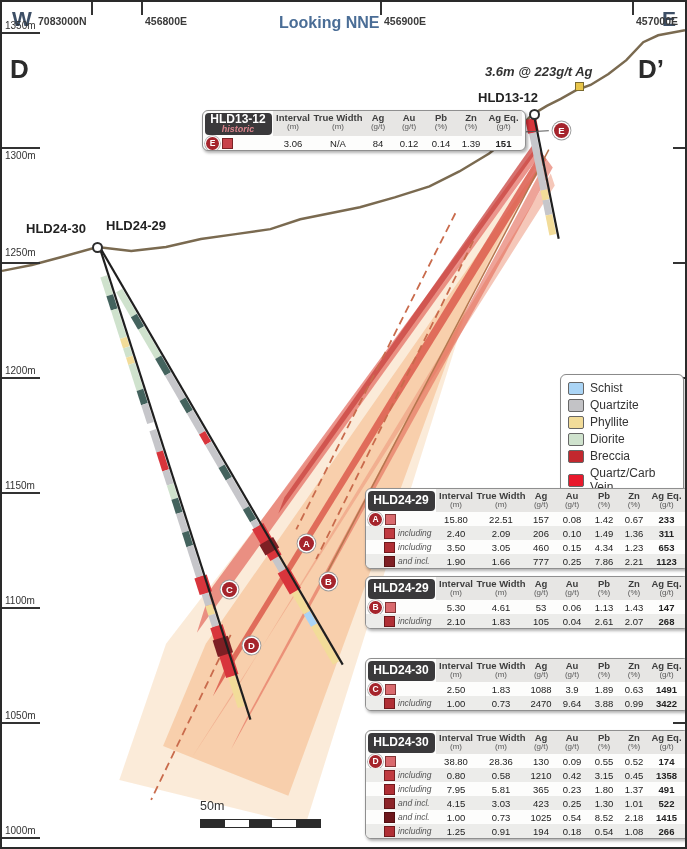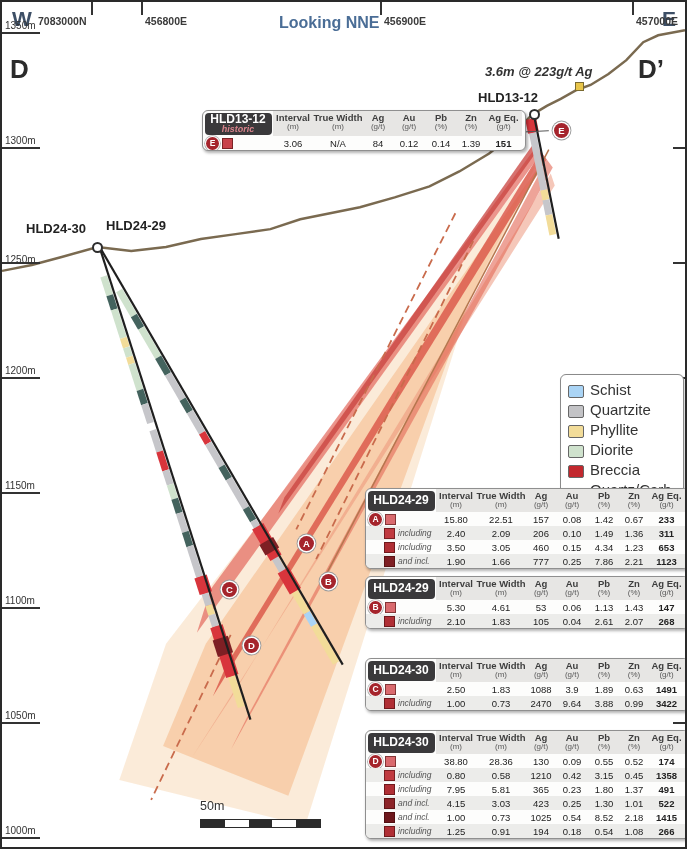--- a/index.html
+++ b/index.html
@@ -36,21 +36,21 @@
   .rowhead .tbadge{width:13px;height:13px;border-radius:50%;background:#a5242c;color:#fff;font-size:8.5px;
          font-weight:bold;display:flex;align-items:center;justify-content:center;flex:0 0 auto;
          box-shadow:0 0 0 1px #fff,0 0 0 1.8px #aaa;}
   .swatch{width:9px;height:9px;border:1px solid rgba(60,10,10,.55);flex:0 0 auto;}
   .qual{font-style:italic;color:#555;font-size:8.5px;}
   .indent{margin-left:15px;}
   .shade{background:#ececea;}
   .legend{position:absolute;left:558px;top:372px;width:124px;background:#fff;border:1.5px solid #8a8a8a;
           border-radius:6px;padding:6px 7px;display:flex;flex-direction:column;gap:3px;box-sizing:border-box;
           box-shadow:1px 1.5px 2px rgba(0,0,0,.2);}
-  .leg-item{display:flex;align-items:flex-end;gap:6px;font-size:15px;color:#333;}
+  .leg-item{display:flex;align-items:center;gap:6px;font-size:12px;color:#333;}
   .leg-swatch{width:14px;height:11px;border:1px solid #666;border-radius:2px;flex:0 0 auto;}
   .scalebar{position:absolute;left:198px;top:817px;width:119px;height:7px;border:1.2px solid #2b2b2b;display:flex;}
   .scalebar span{flex:1;}
   .sb-label{position:absolute;left:198px;top:797px;width:119px;text-align:left;font-size:12.5px;color:#333;}
   .topo-marker{position:absolute;width:9px;height:9px;background:#e8c54a;border:1.5px solid #7a6a30;box-sizing:border-box;}
 </style>
 </head>
 <body>
 
 <div class="stage">
@@ -139,24 +139,24 @@
   <div class="tick-top" style="left:378px;"></div>
   <div class="tick-top" style="left:630px;"></div>
   <div class="lbl title" style="left:277px;top:12px;">Looking NNE</div>
 
   <div class="lbl sect" style="left:8px;top:52px;">D</div>
   <div class="lbl sect" style="left:636px;top:52px;">D’</div>
 
   <div id="elevations">
       <div class="lbl elev" style="left: 3px; top: 18px;">1350m</div>
       <div class="tick-left" style="top: 30px; width: 38px;"></div>
-      <div class="lbl elev" style="left: 3px; top: 133px;">1300m</div>
+      <div class="lbl elev" style="left: 3px; top: 148px;">1300m</div>
       <div class="tick-left" style="top: 145px; width: 38px;"></div>
       <div class="tick-right" style="top: 145px; left: 671px; width: 14px;"></div>
-      <div class="lbl elev" style="left: 3px; top: 252px;">1250m</div>
+      <div class="lbl elev" style="left: 3px; top: 245px;">1250m</div>
       <div class="tick-left" style="top: 260px; width: 38px;"></div>
       <div class="tick-right" style="top: 260px; left: 671px; width: 14px;"></div>
       <div class="lbl elev" style="left: 3px; top: 363px;">1200m</div>
       <div class="tick-left" style="top: 375px; width: 38px;"></div>
       <div class="tick-right" style="top: 375px; left: 671px; width: 14px;"></div>
       <div class="lbl elev" style="left: 3px; top: 478px;">1150m</div>
       <div class="tick-left" style="top: 490px; width: 38px;"></div>
       <div class="tick-right" style="top: 490px; left: 671px; width: 14px;"></div>
       <div class="lbl elev" style="left: 3px; top: 593px;">1100m</div>
       <div class="tick-left" style="top: 605px; width: 38px;"></div>

